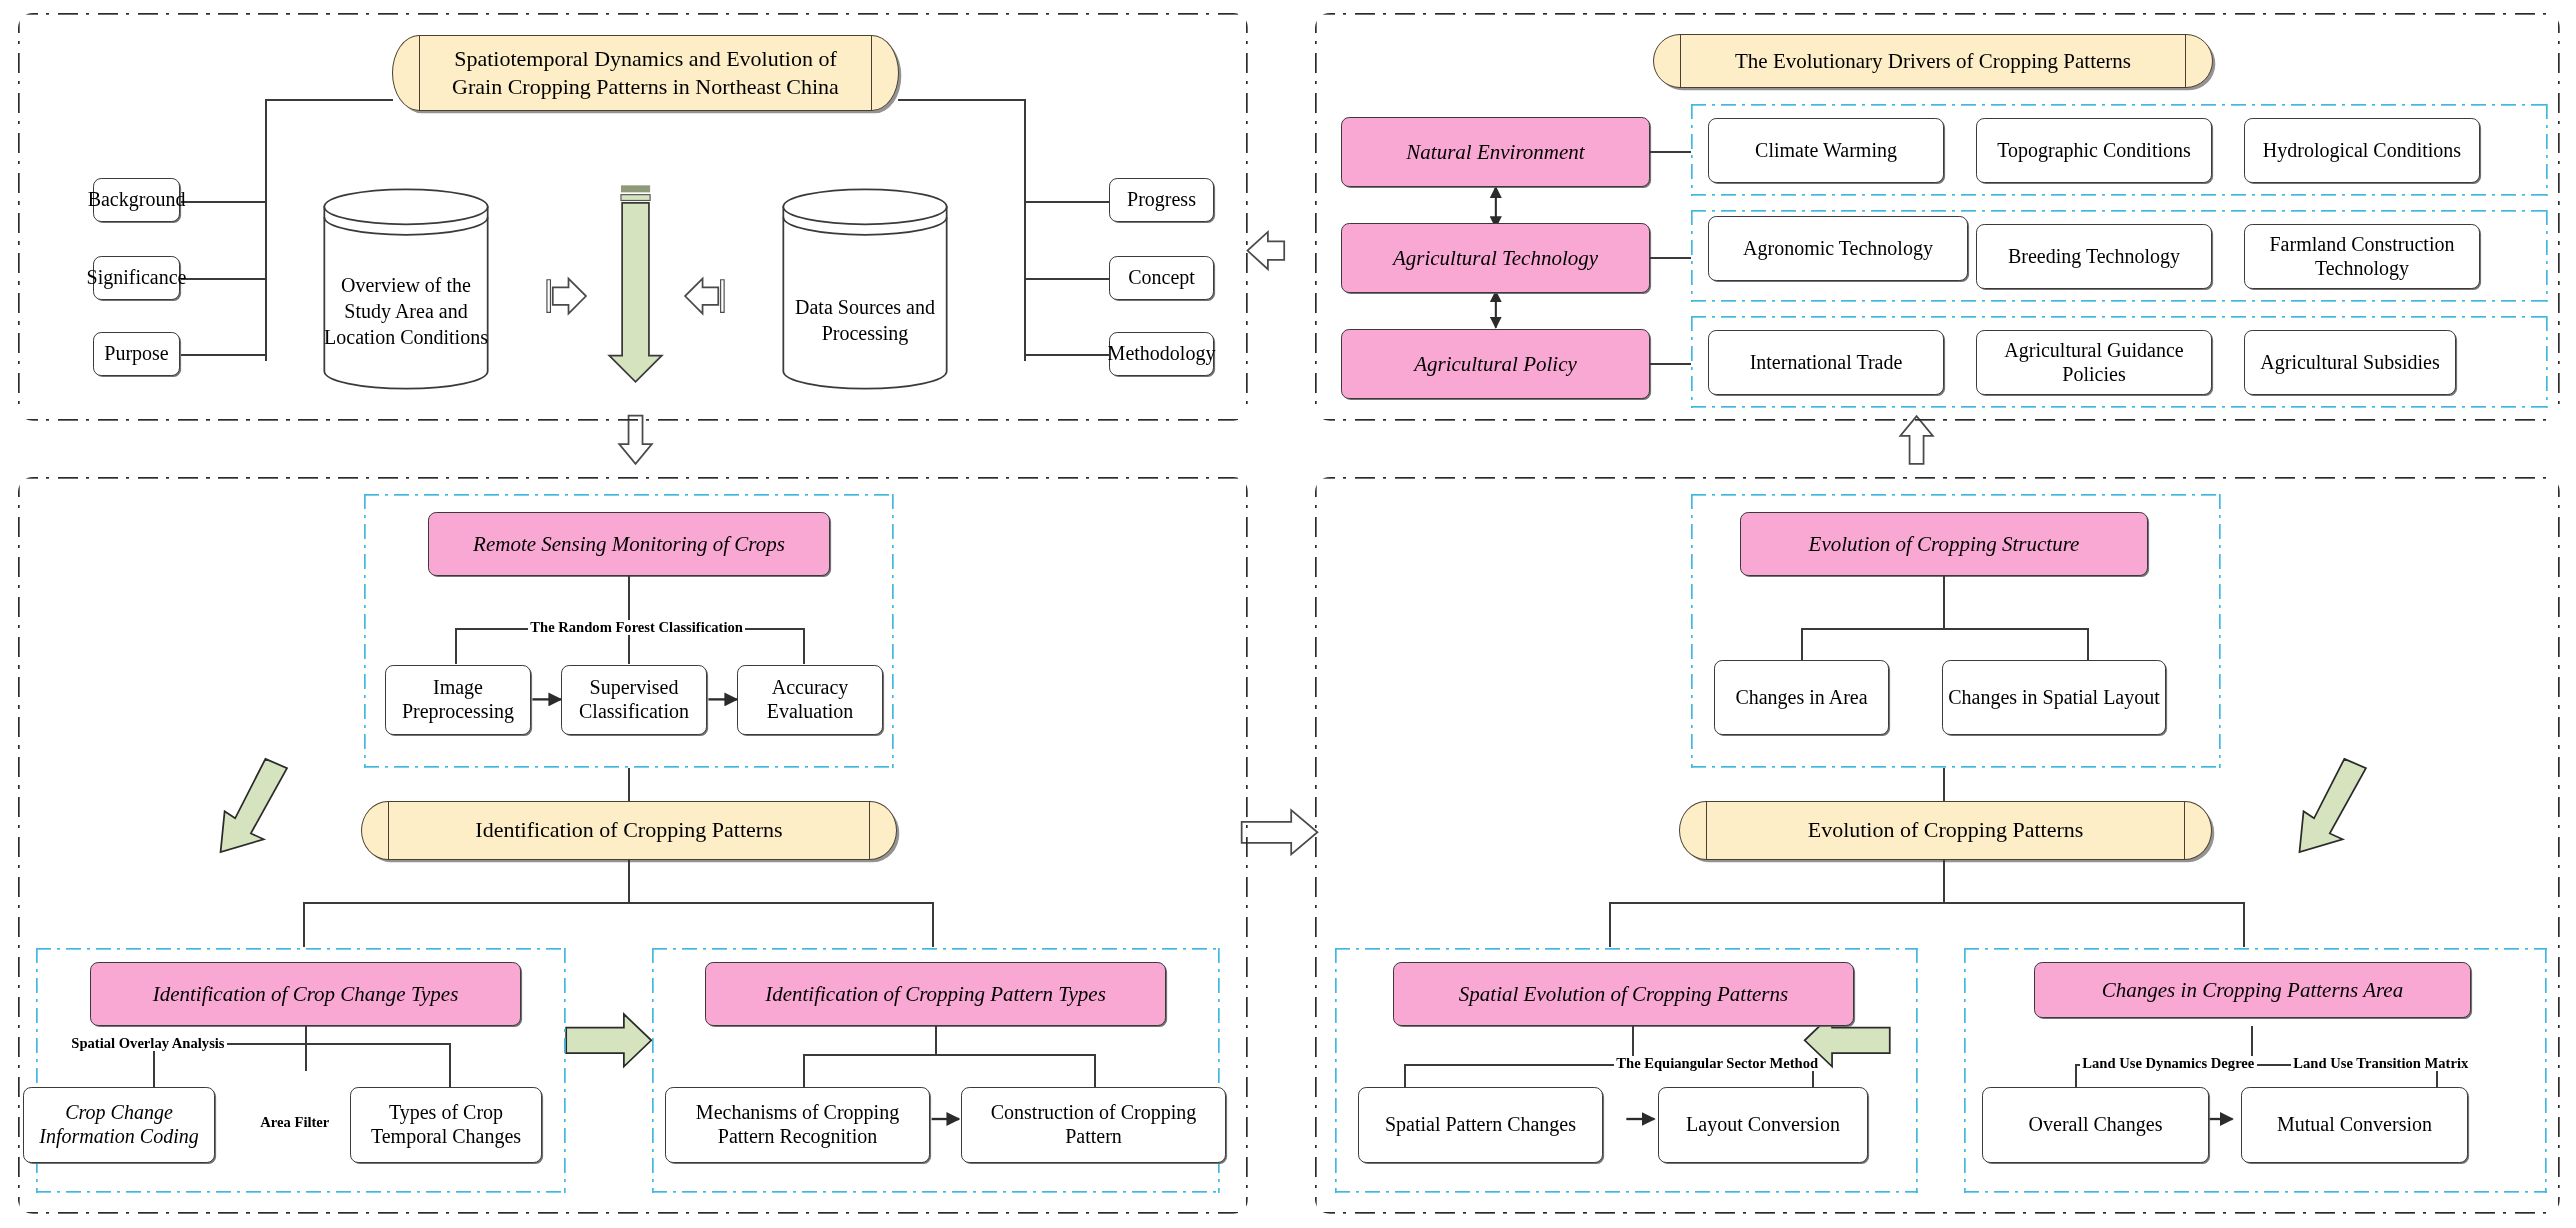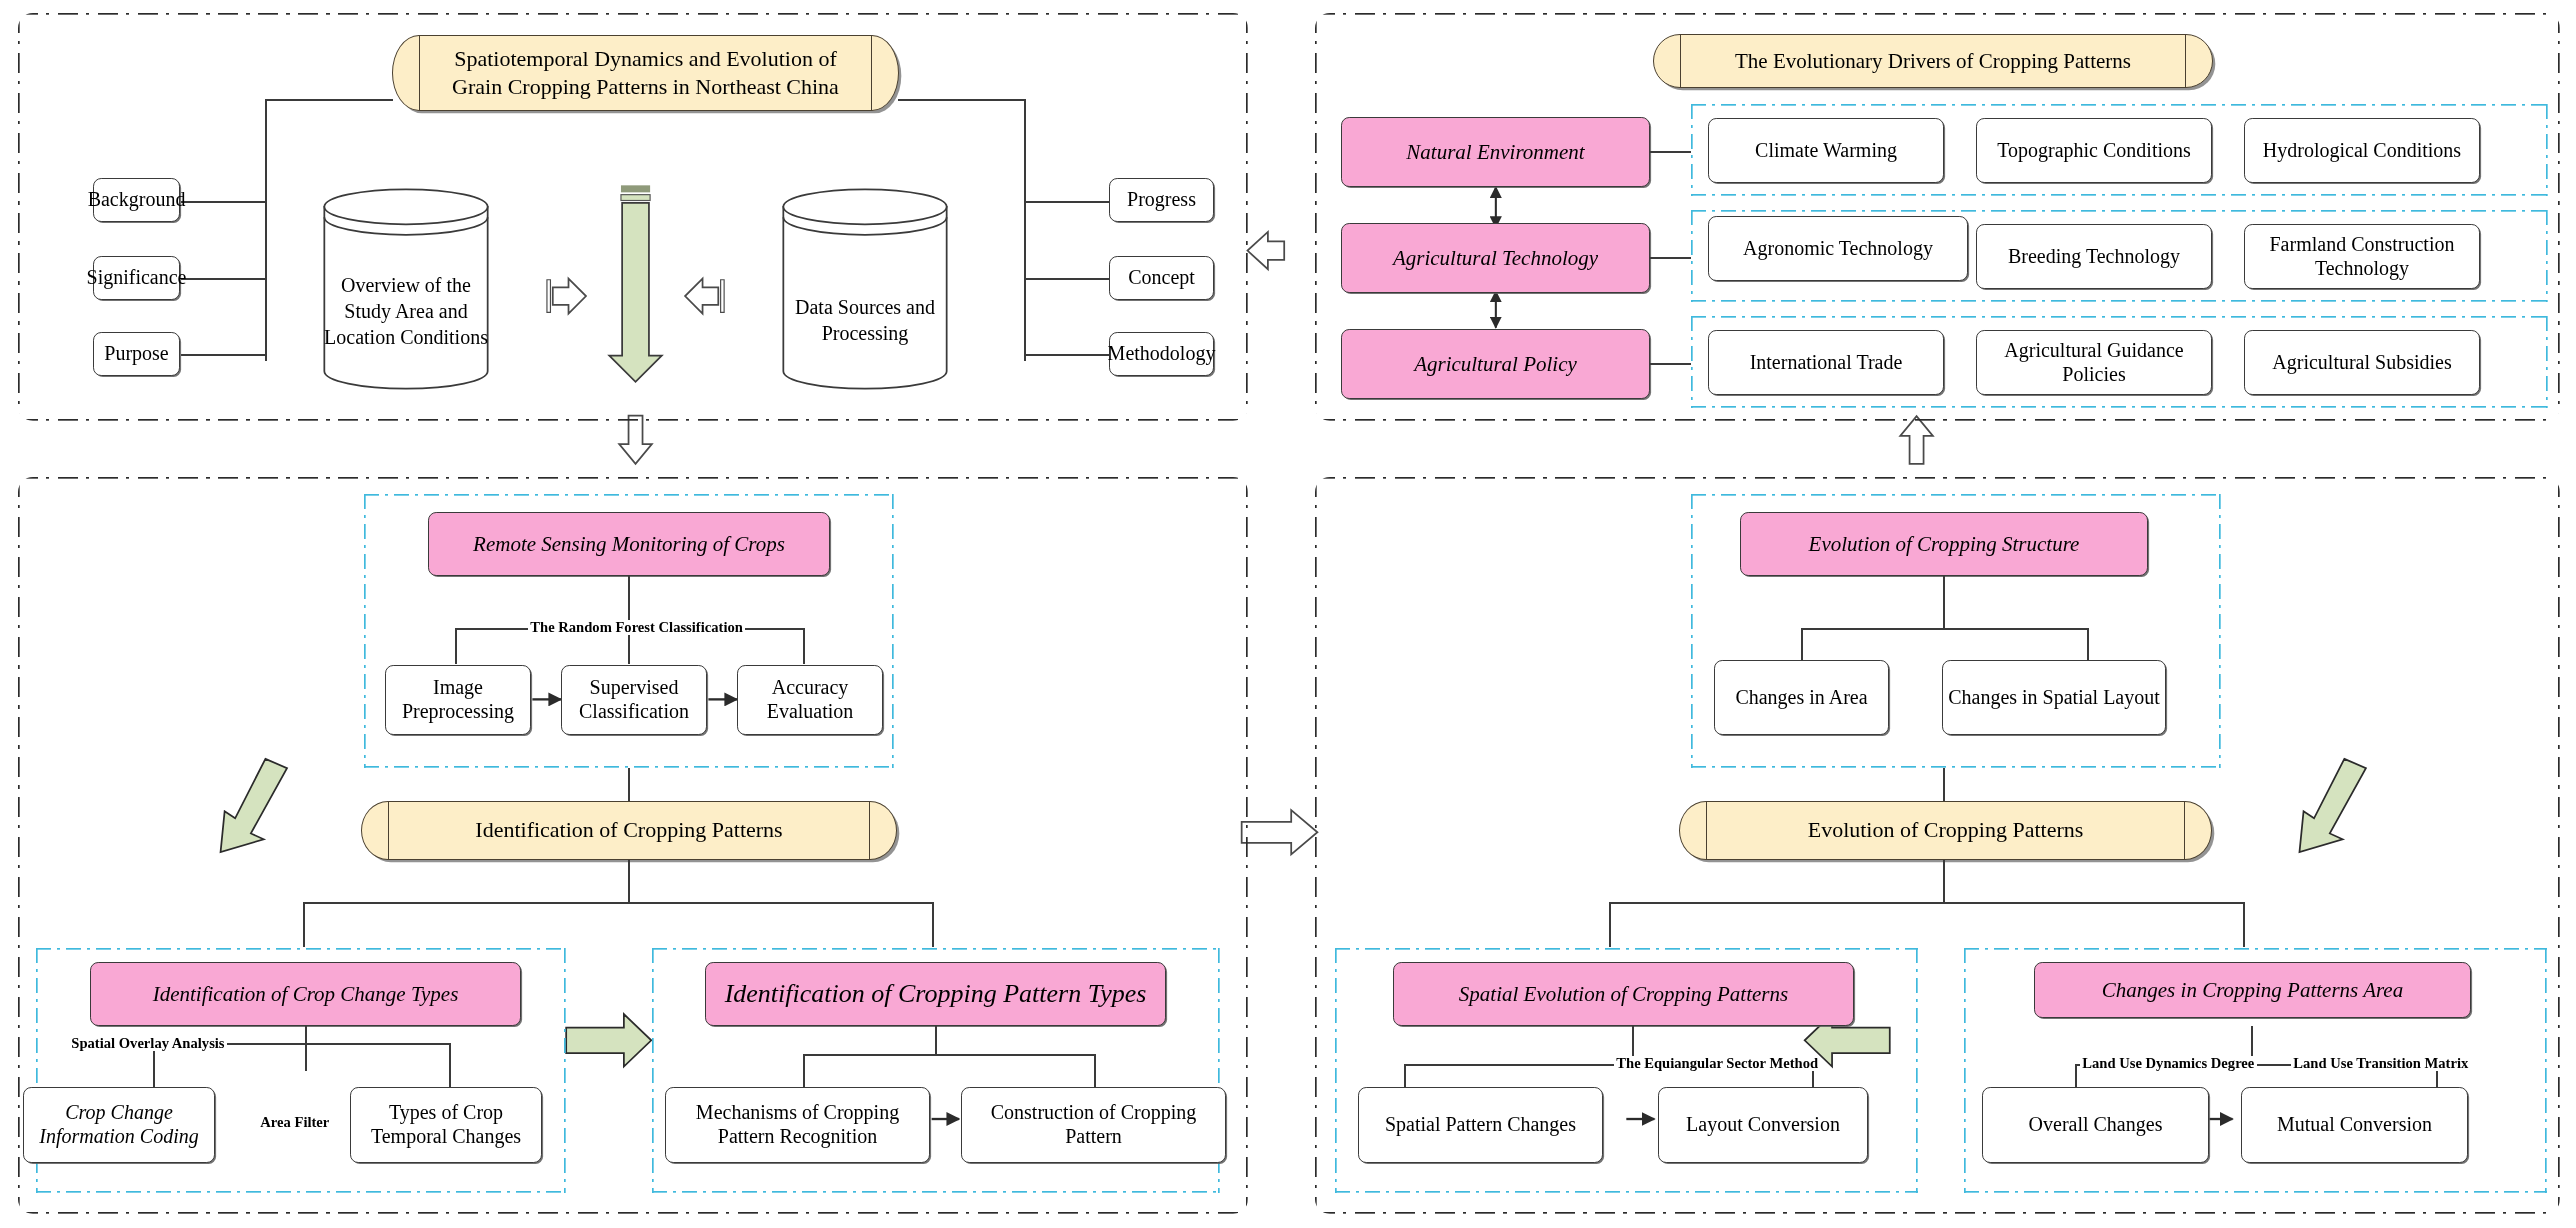--- a/index.html
+++ b/index.html
@@ -238,21 +238,21 @@
   <div class="node" style="left:1708px;top:118px;width:236px;height:65px;">Climate Warming</div>
   <div class="node" style="left:1976px;top:118px;width:236px;height:65px;">Topographic Conditions</div>
   <div class="node" style="left:2244px;top:118px;width:236px;height:65px;">Hydrological Conditions</div>
 
   <div class="node" style="left:1708px;top:216px;width:260px;height:65px;">Agronomic Technology</div>
   <div class="node" style="left:1976px;top:224px;width:236px;height:65px;">Breeding Technology</div>
   <div class="node" style="left:2244px;top:224px;width:236px;height:65px;">Farmland Construction Technology</div>
 
   <div class="node" style="left:1708px;top:330px;width:236px;height:65px;">International Trade</div>
   <div class="node" style="left:1976px;top:330px;width:236px;height:65px;">Agricultural Guidance Policies</div>
-  <div class="node" style="left:2244px;top:330px;width:236px;height:65px;">Agricultural Subsidies</div>
+  <div class="node" style="left:2244px;top:330px;width:212px;height:65px;">Agricultural Subsidies</div>
 
   <div class="panel dashdot" style="left:17.5px;top:477px;width:1230px;height:737px;"></div>
 
   <div class="group" style="left:364px;top:494px;width:530px;height:274px;"></div>
 
   <div class="node blue" style="left:428px;top:512px;width:402px;height:64px;font-size:21px;">Remote Sensing Monitoring of Crops</div>
 
   <div class="ln lnv" style="left:628px;top:576px;height:52px;"></div>
   <div class="ln lnh" style="left:455px;top:628px;width:350px;"></div>
   <div class="ln lnv" style="left:455px;top:628px;height:36px;"></div>
@@ -271,21 +271,21 @@
 
   <div class="ln lnv" style="left:628px;top:860px;height:42px;"></div>
   <div class="ln lnh" style="left:303px;top:902px;width:630px;"></div>
   <div class="ln lnv" style="left:303px;top:902px;height:45px;"></div>
   <div class="ln lnv" style="left:932px;top:902px;height:45px;"></div>
 
   <div class="group" style="left:36px;top:948px;width:530px;height:245px;"></div>
   <div class="group" style="left:652px;top:948px;width:568px;height:245px;"></div>
 
   <div class="node blue" style="left:90px;top:962px;width:431px;height:64px;font-size:21px;">Identification of Crop Change Types</div>
-  <div class="node blue" style="left:705px;top:962px;width:461px;height:64px;font-size:26px;">Identification of Cropping Pattern Types</div>
+  <div class="node blue" style="left:705px;top:962px;width:461px;height:64px;font-size:21px;">Identification of Cropping Pattern Types</div>
 
   <div class="ln lnv" style="left:305px;top:1026px;height:45px;"></div>
   <div class="ln lnh" style="left:153px;top:1043px;width:169px;"></div>
   <div class="ln lnv" style="left:153px;top:1043px;height:47px;"></div>
   <div class="ln lnv" style="left:449px;top:1043px;height:47px;"></div>
   <div class="ln lnh" style="left:305px;top:1043px;width:145px;"></div>
 
   <div class="cap" style="left:69px;top:1036px;">Spatial Overlay Analysis</div>
 
   <div class="node" style="left:23px;top:1087px;width:192px;height:76px;font-style:italic;">Crop Change Information Coding</div>

